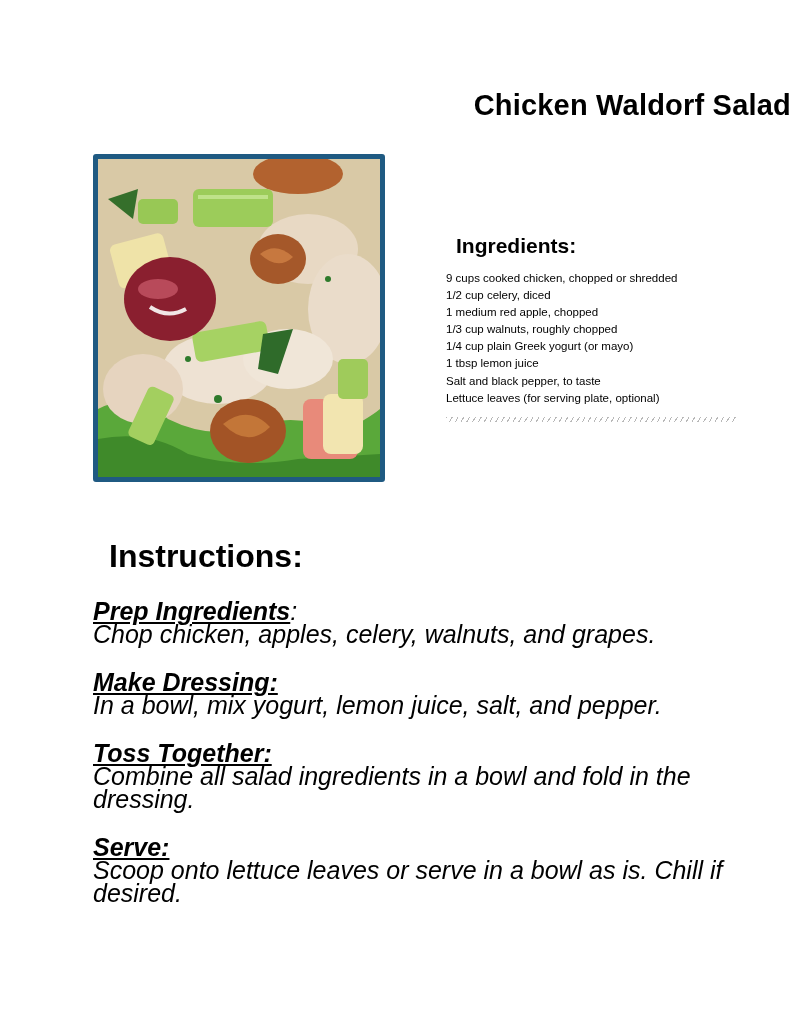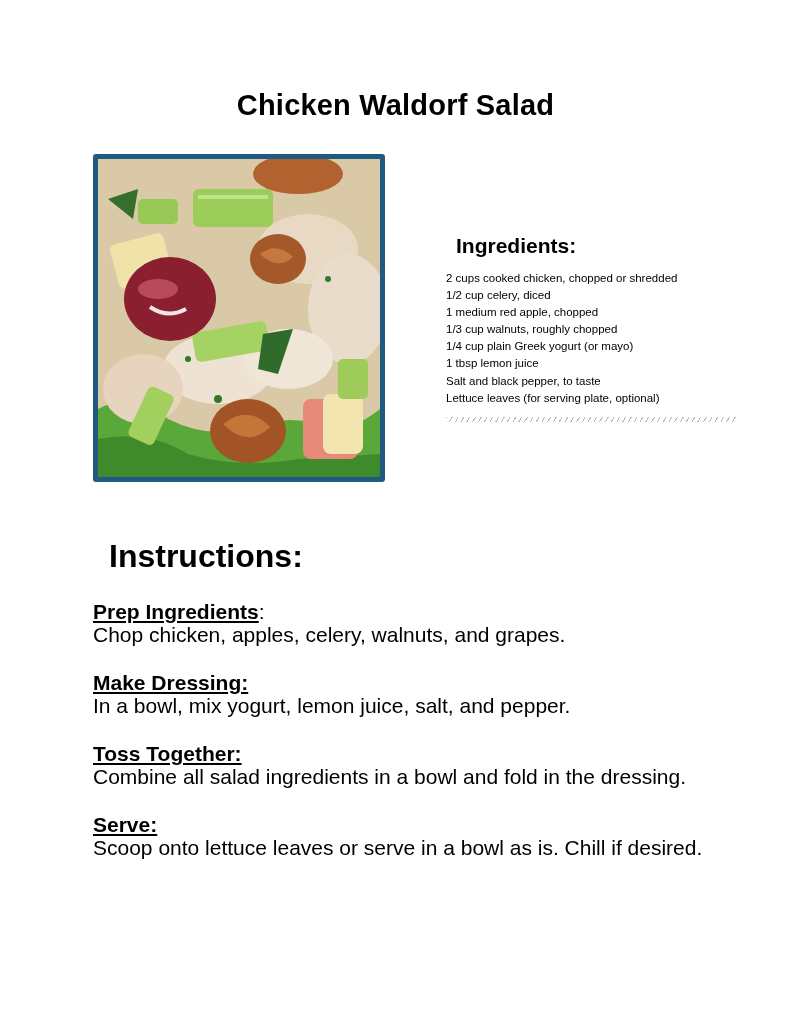--- a/index.html
+++ b/index.html
@@ -1,32 +1,32 @@
 <!DOCTYPE html>
 <html><head>
   <meta charset="utf-8">
   <style>
     html, body { margin: 0; padding: 0; background: #ffffff; }
     body { width: 791px; height: 1024px; position: relative; overflow: hidden; color: #000; font-family: "Liberation Sans", sans-serif; }
 
-    .title { position: absolute; top: 70px; left: 0; width: 791px; text-align: center; font-size: 29px; font-weight: bold; letter-spacing: 0.2px; }
+    .title { position: absolute; top: 70px; left: 0; width: 791px; text-align: right; font-size: 29px; font-weight: bold; letter-spacing: 0.2px; }
 
     .photo-frame { position: absolute; left: 93px; top: 154px; width: 292px; height: 328px; box-sizing: border-box; border: 5px solid #1f5a82; border-radius: 3px; overflow: hidden; background: #cfd8a0; }
     .photo-frame svg { display: block; width: 100%; height: 100%; }
 
     .ingredients { position: absolute; left: 440px; top: 234px; width: 320px; }
     .ingredients h2 { margin: 0 0 12px 16px; font-size: 21px; font-weight: bold; }
     .ingredients ul { list-style: none; margin: 0; padding: 0 0 0 6px; font-size: 11.5px; line-height: 17.1px; }
     .ingredients li { white-space: nowrap; }
     .dotted-rule { margin: 10px 0 0 6px; width: 292px; height: 5px; background-image: repeating-linear-gradient(120deg, #b8b8b8 0 1px, transparent 1px 5px); }
     .prep-meta { margin: 2px 0 0 6px; font-size: 11.5px; }
 
     .instructions-heading { position: absolute; left: 93px; top: 522px; margin: 16px; font-size: 32px; font-weight: bold; }
 
-    .steps { position: absolute; left: 93px; top: 600px; width: 640px; font-size: 21px; line-height: 23px; }
+    .steps { position: absolute; left: 93px; top: 600px; width: 640px; font-size: 25px; line-height: 23px; font-style: italic; }
     .step { margin-bottom: 25px; }
     .step-title { font-weight: bold; text-decoration: underline; text-underline-offset: 2px; }
     .step-colon { font-weight: normal; }
     .step-text { display: block; }
   </style>
 </head>
 <body>
 
 <h1 class="title">Chicken Waldorf Salad</h1>
 
@@ -68,21 +68,21 @@
     <path d="M10 40 L40 30 L35 60 Z" fill="#356f2b"></path>
     <circle cx="120" cy="240" r="4" fill="#2e7a2b"></circle>
     <circle cx="230" cy="120" r="3" fill="#2e7a2b"></circle>
     <circle cx="90" cy="200" r="3" fill="#2e7a2b"></circle>
   </svg>
 </div>
 
 <section class="ingredients">
   <h2>Ingredients:</h2>
   <ul>
-    <li>2 cups cooked chicken, chopped or shredded</li>
+    <li>9 cups cooked chicken, chopped or shredded</li>
     <li>1/2 cup celery, diced</li>
     <li>1 medium red apple, chopped</li>
     <li>1/3 cup walnuts, roughly chopped</li>
     <li>1/4 cup plain Greek yogurt (or mayo)</li>
     <li>1 tbsp lemon juice</li>
     <li>Salt and black pepper, to taste</li>
     <li>Lettuce leaves (for serving plate, optional)</li>
   </ul>
   <div class="dotted-rule"></div>
 </section>

